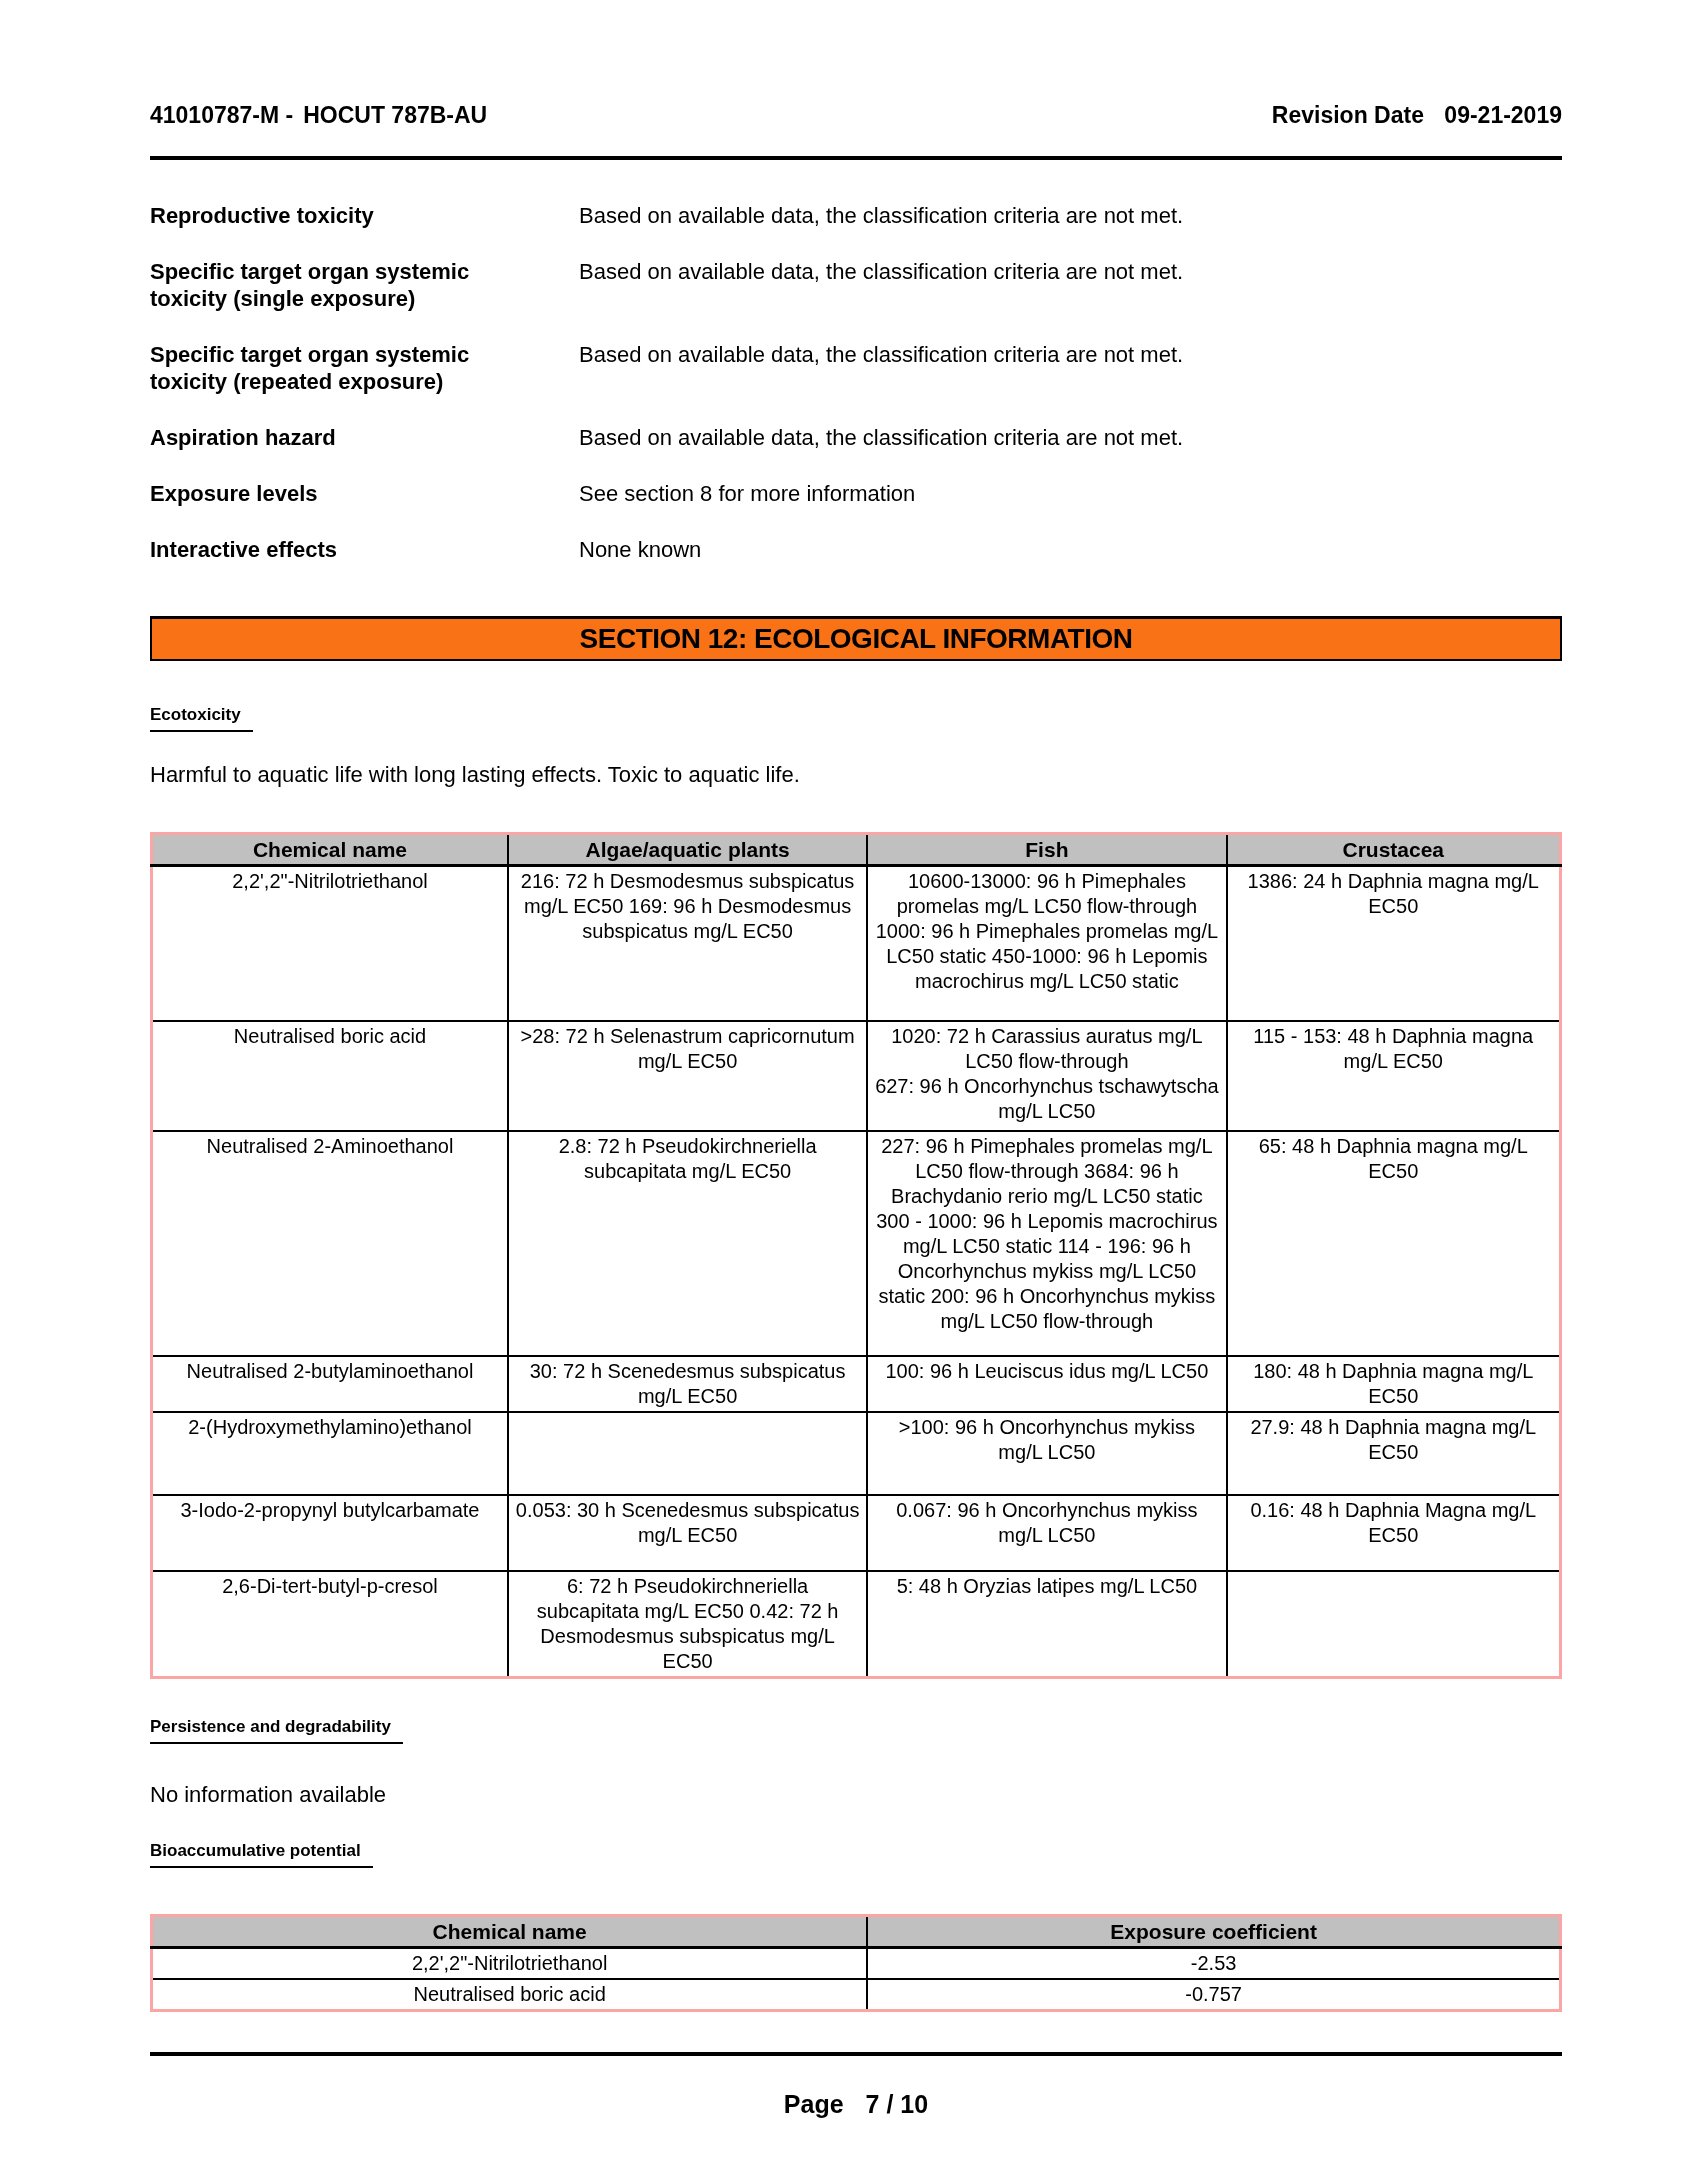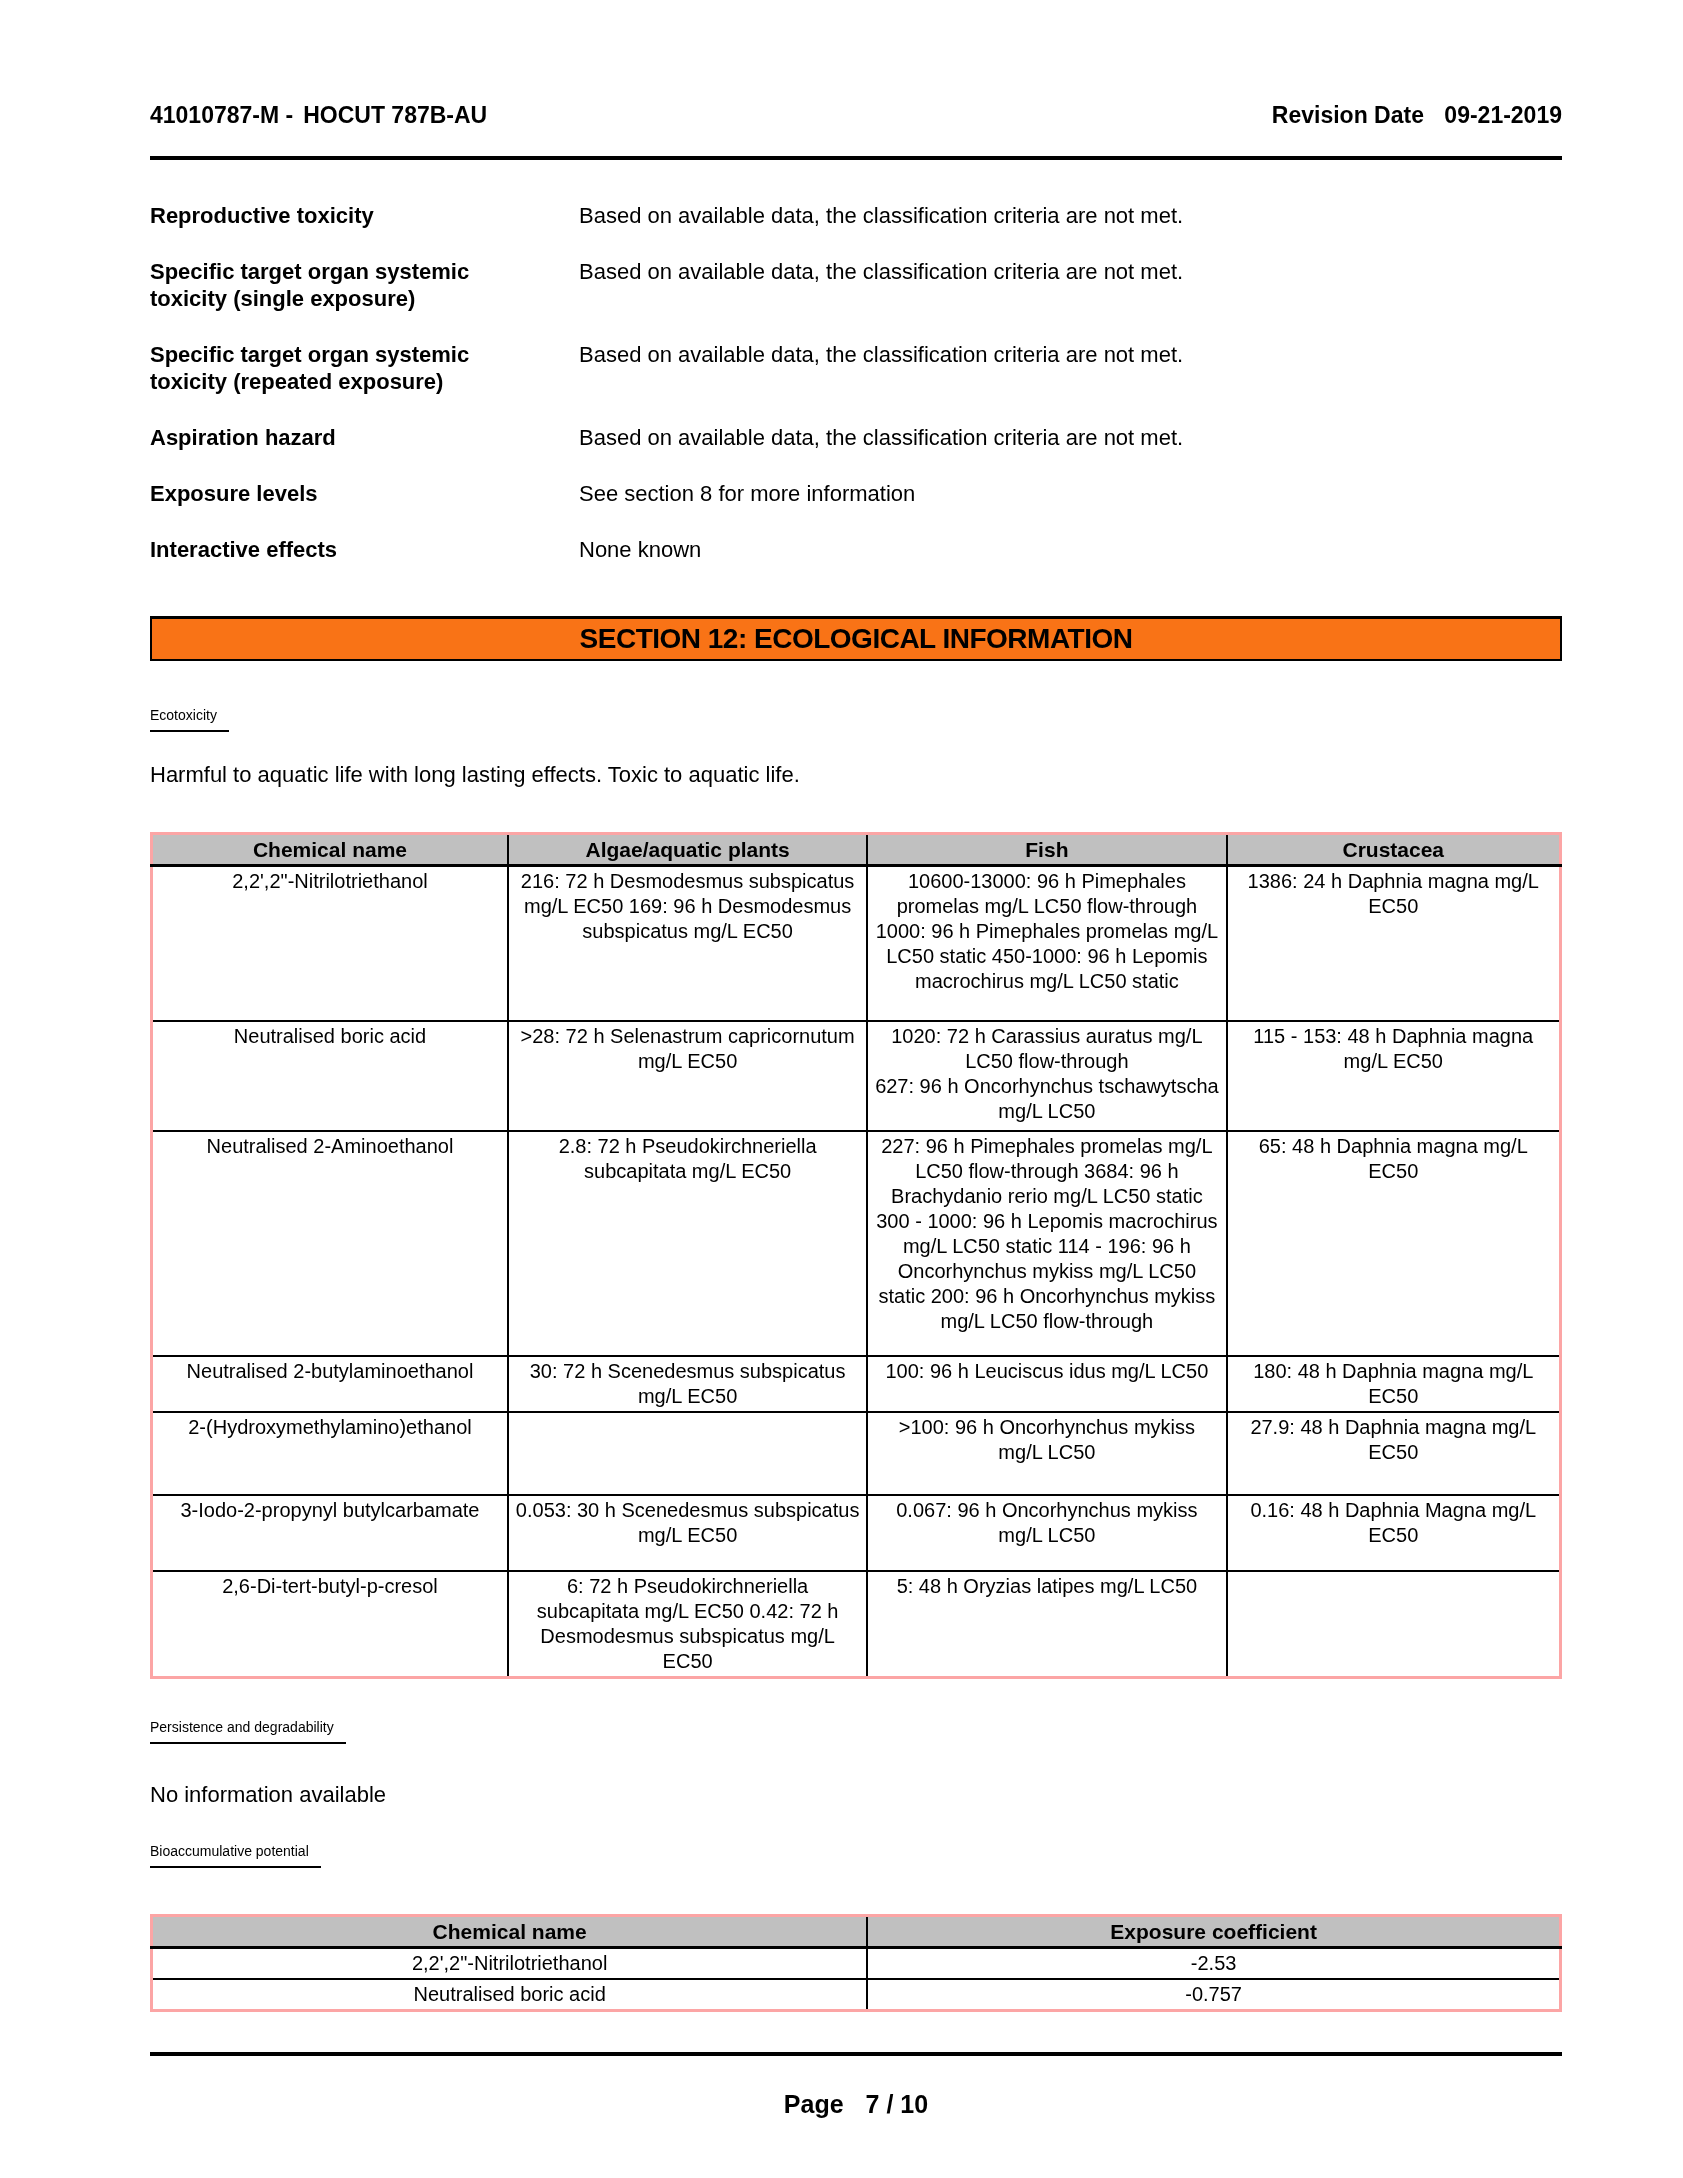--- a/index.html
+++ b/index.html
@@ -55,22 +55,22 @@
     display: flex;
     align-items: center;
     justify-content: center;
     font-weight: bold;
     font-size: 28px;
     letter-spacing: -0.5px;
   }
   
   .sub-heading {
     display: inline-block;
-    font-weight: normal;
-    font-size: 14px;
+    font-weight: bold;
+    font-size: 17px;
     line-height: 26px;
     border-bottom: 2px solid #000;
     padding-right: 12px;
     padding-bottom: 2px;
   }
   .mt-ecotox { margin-top: 41px; }
   .plain-text { font-size: 22px; line-height: 26px; }
   .mt-harmful { margin-top: 30px; }
   
   table {

